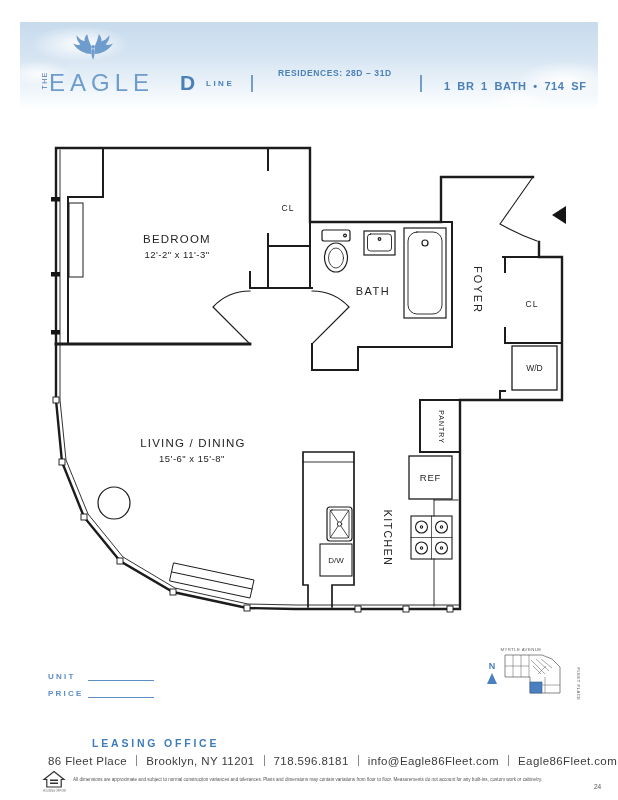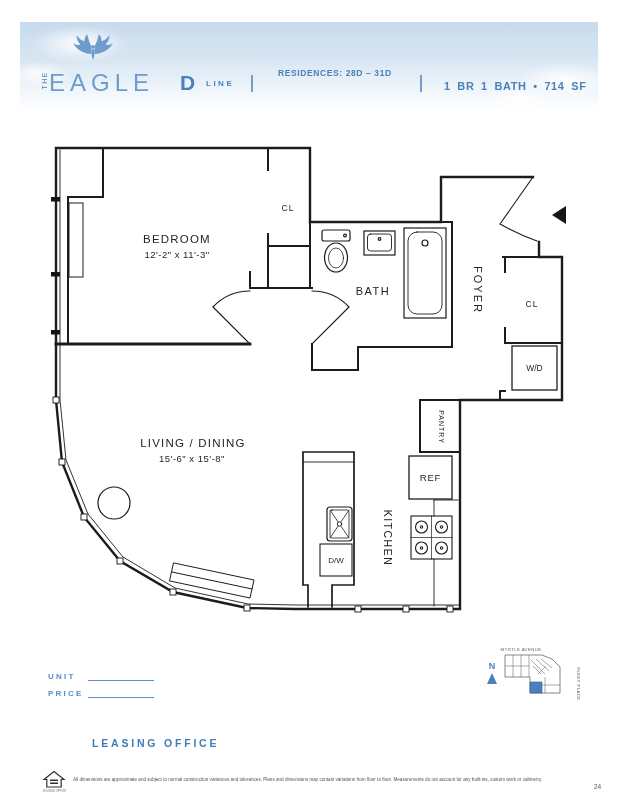--- a/index.html
+++ b/index.html
@@ -190,20 +190,23 @@
   <div class="order">
     <div class="order-row">
       <span class="order-label">UNIT</span><span class="order-line"></span>
     </div>
     <div class="order-row">
       <span class="order-label">PRICE</span><span class="order-line"></span>
     </div>
   </div>
 
   <div class="leasing">LEASING OFFICE</div>
+  <div class="addr">
+    <span>86 Fleet Place</span><span class="asep"></span><span>Brooklyn, NY 11201</span><span class="asep"></span><span>718.596.8181</span><span class="asep"></span><span>info@Eagle86Fleet.com</span><span class="asep"></span><span>Eagle86Fleet.com</span>
+  </div>
   <div class="legal">
     <svg class="eho" viewBox="0 0 24 26">
       <path d="M12,1.5 L22,9.5 H19.2 V17 H4.8 V9.5 H2 Z" stroke="#333" stroke-width="1.2" fill="none"></path>
       <path d="M8,10.2 H16 M8,13.2 H16" stroke="#333" stroke-width="1.6" fill="none"></path>
       <text x="12" y="21.5" font-size="2.6" text-anchor="middle" fill="#777">EQUAL HOUSING OPPORTUNITY</text>
     </svg>
     <div class="disclaimer">All dimensions are approximate and subject to normal construction variances and tolerances. Plans and dimensions may contain variations from floor to floor. Measurements do not account for any built-ins, custom work or cabinetry.</div>
   </div>
   <div class="pagenum">24</div>
 

